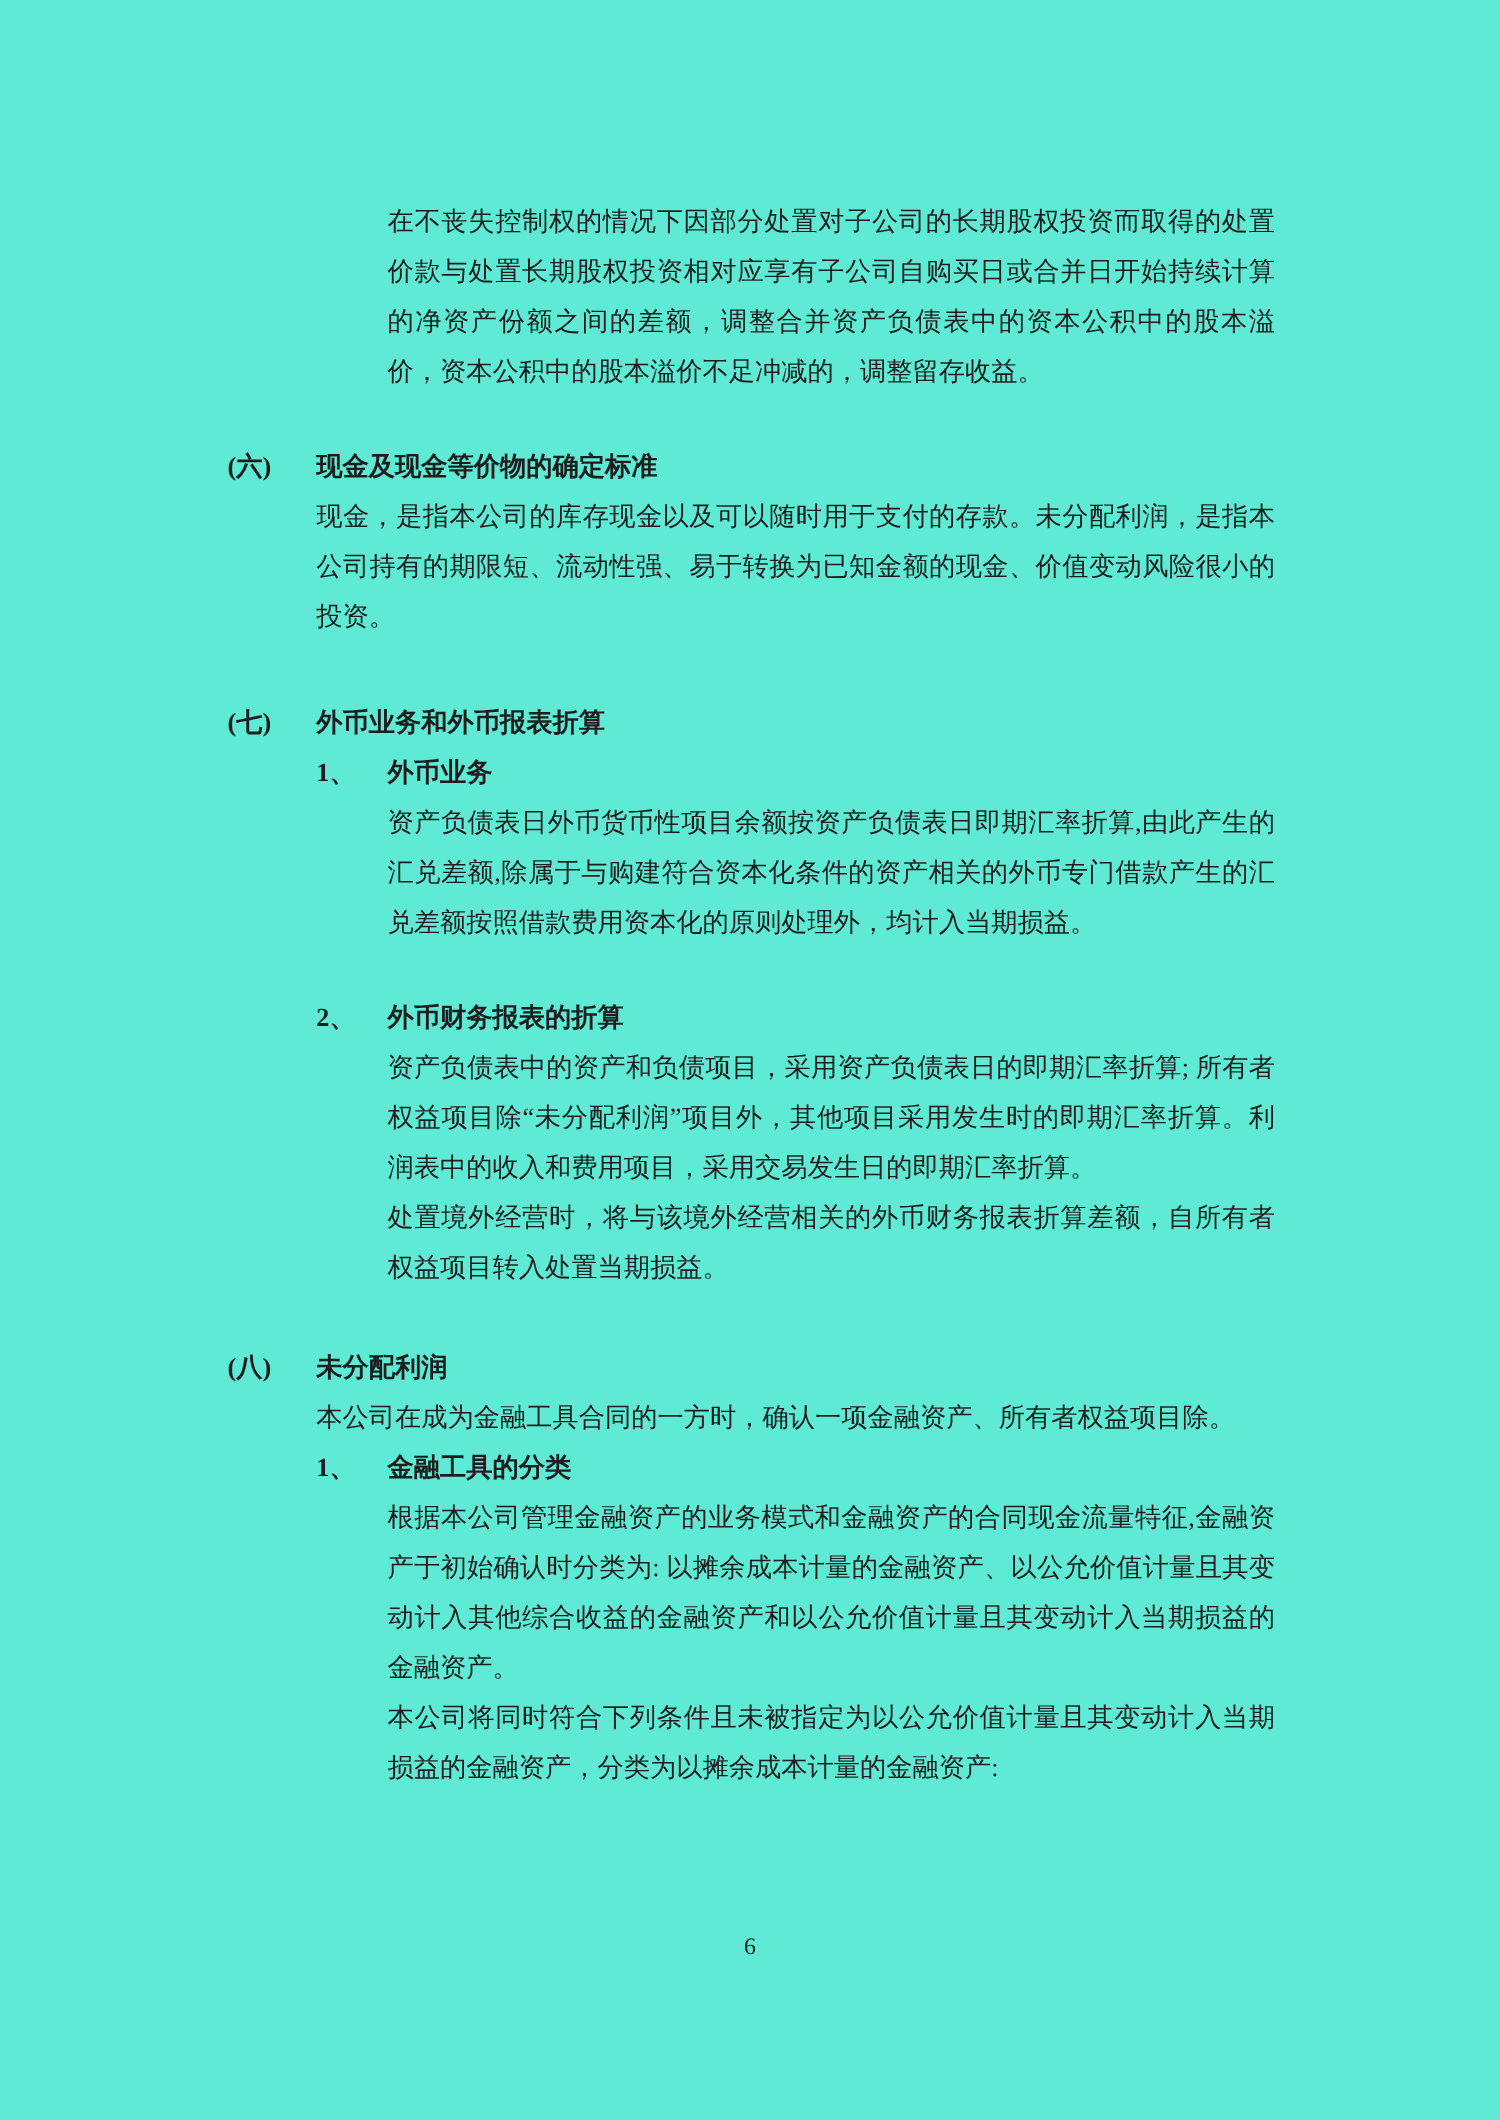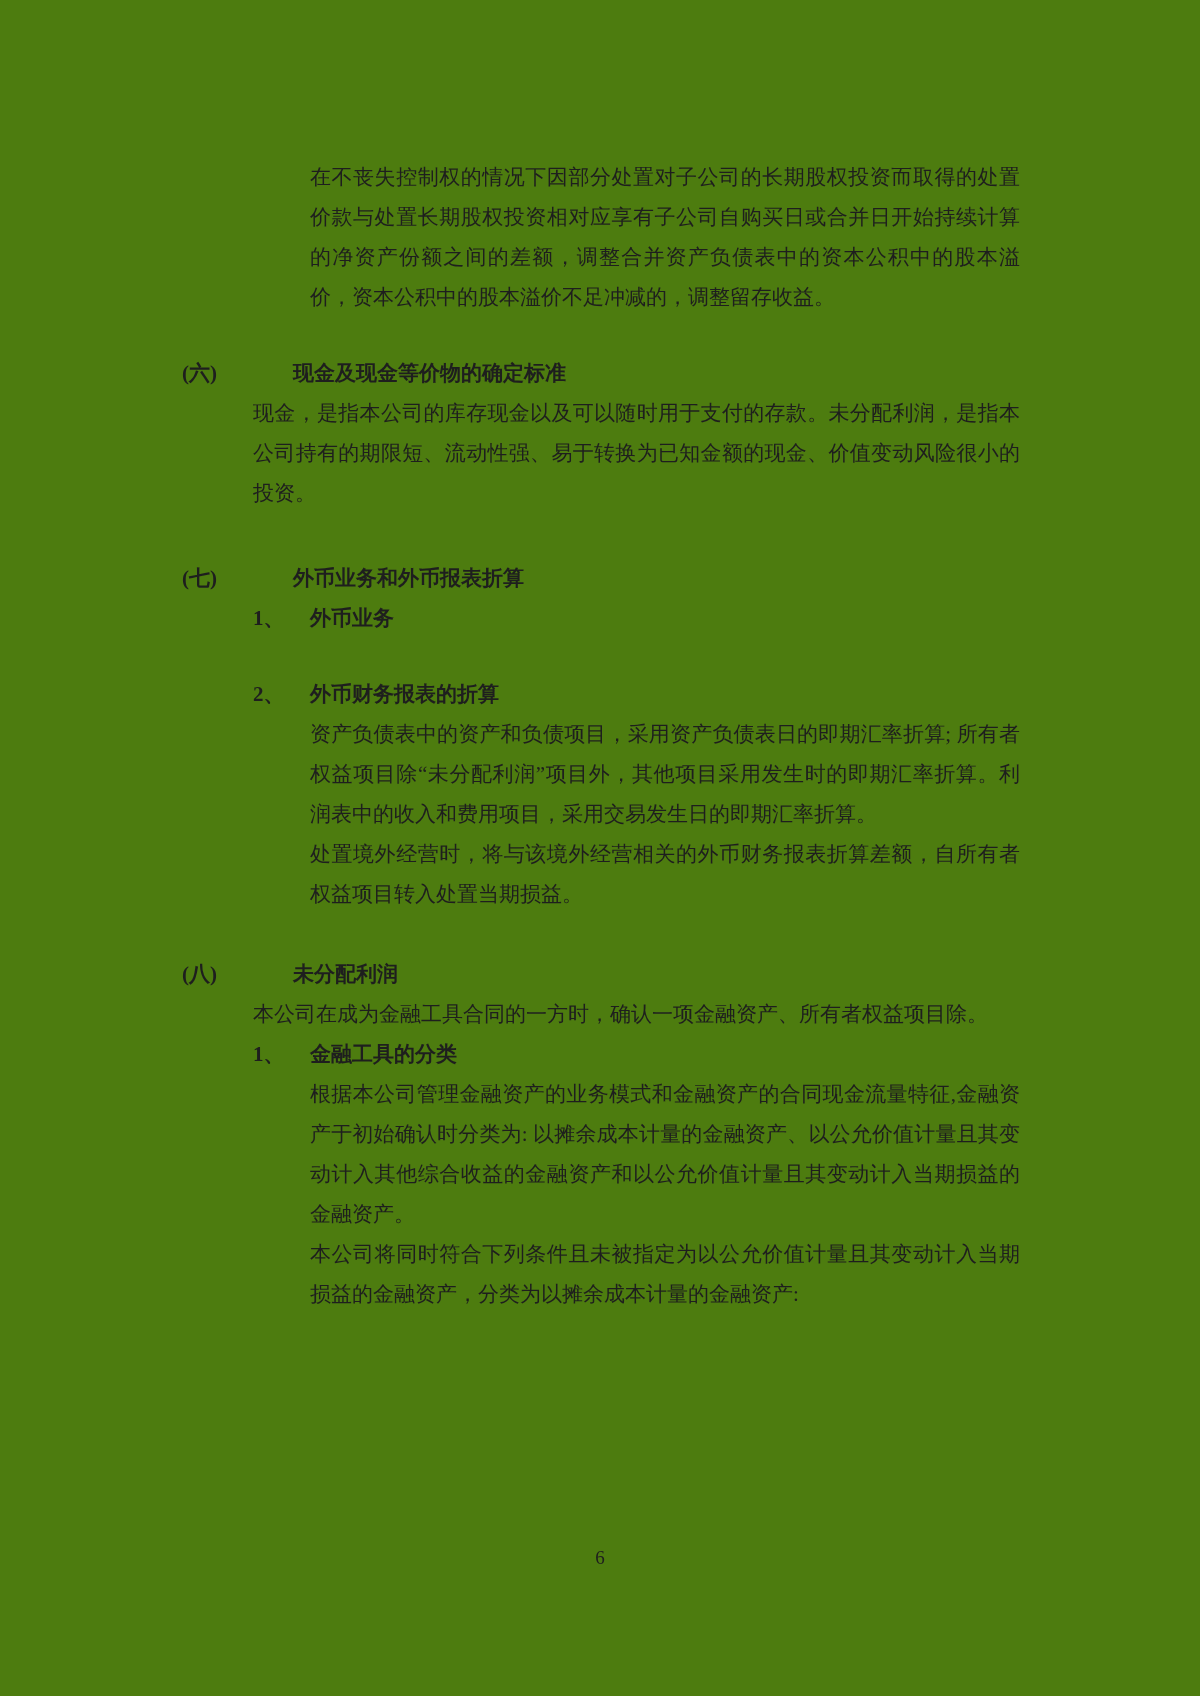--- a/index.html
+++ b/index.html
@@ -4,21 +4,21 @@
 <style>
   html, body {
     margin: 0;
     padding: 0;
     background: #ffffff;
   }
   .page {
     position: relative;
     width: 1200px;
     height: 1696px;
-    background: #4d7c0f;
+    background: #5eead4;
     color: #1e1e1e;
     font-family: "Liberation Serif", "DejaVu Serif", serif;
     font-size: 21px;
     line-height: 40px;
     overflow: hidden;
   }
   .content {
     padding: 157px 180px 0 182px;
   }
   p {
@@ -32,21 +32,20 @@
   
   .sec-head {
     display: flex;
     font-weight: bold;
   }
   .sec-num {
     flex: 0 0 71px;
   }
   .sec-title {
     flex: 1;
-    margin-left: 40px;
   }
   .sec-body {
     margin-left: 71px;
   }
   
   .sub-head {
     display: flex;
     font-weight: bold;
     margin-left: 71px;
   }
@@ -95,20 +94,21 @@
         <span class="sec-num">(七)</span>
         <span class="sec-title">外币业务和外币报表折算</span>
       </div>
 
       <div class="sub">
         <div class="sub-head">
           <span class="sub-num">1、</span>
           <span class="sub-title">外币业务</span>
         </div>
         <div class="sub-body">
+          <p>资产负债表日外币货币性项目余额按资产负债表日即期汇率折算,由此产生的汇兑差额,除属于与购建符合资本化条件的资产相关的外币专门借款产生的汇兑差额按照借款费用资本化的原则处理外，均计入当期损益。</p>
         </div>
       </div>
 
       <div class="sub">
         <div class="sub-head mt-36">
           <span class="sub-num">2、</span>
           <span class="sub-title">外币财务报表的折算</span>
         </div>
         <div class="sub-body">
           <p>资产负债表中的资产和负债项目，采用资产负债表日的即期汇率折算; 所有者权益项目除“未分配利润”项目外，其他项目采用发生时的即期汇率折算。利润表中的收入和费用项目，采用交易发生日的即期汇率折算。</p>

